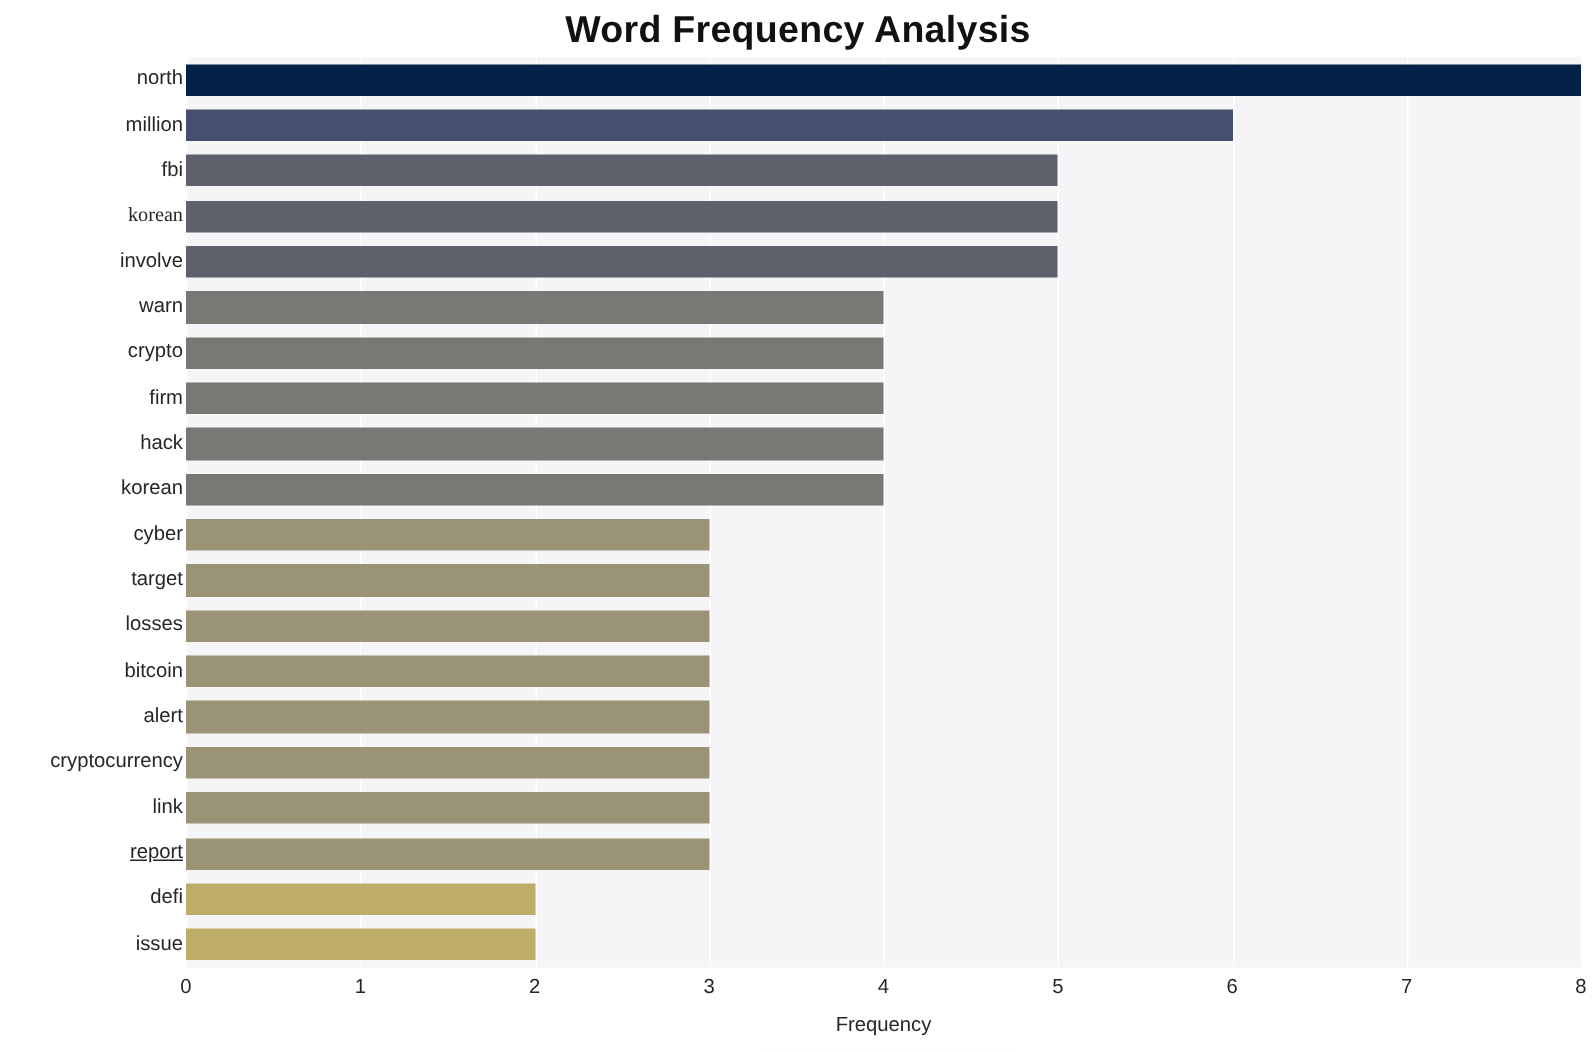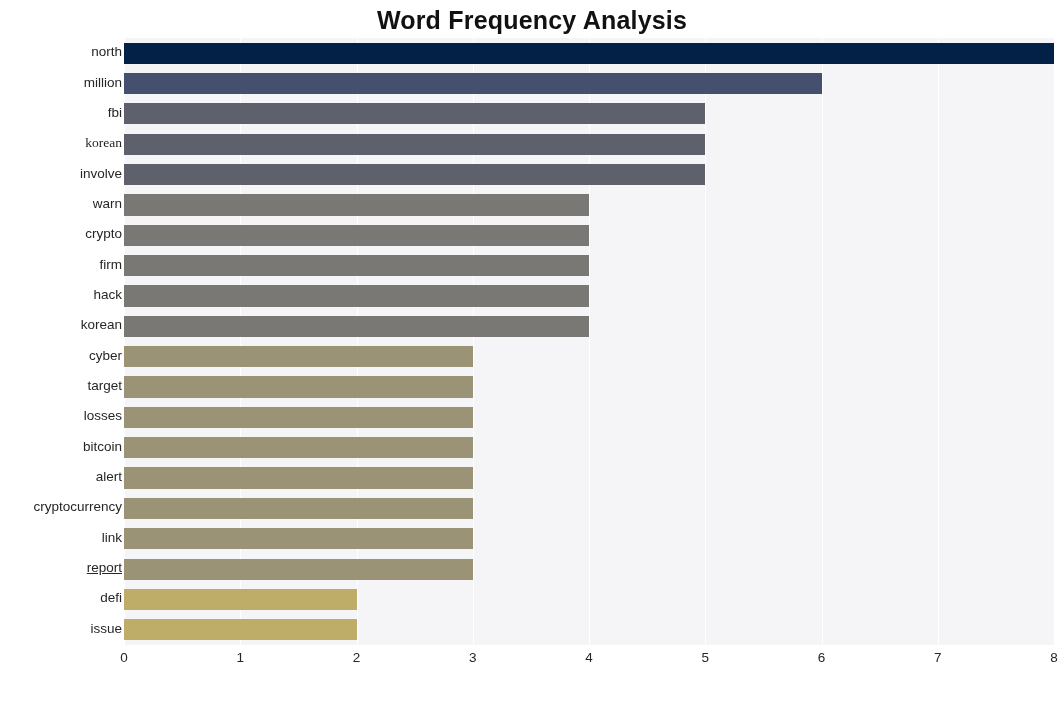--- a/index.html
+++ b/index.html
@@ -224,14 +224,15 @@
       <div class="xtick" style="left: 116.25px;">1</div>
       <div class="xtick" style="left: 232.5px;">2</div>
       <div class="xtick" style="left: 348.75px;">3</div>
       <div class="xtick" style="left: 465px;">4</div>
       <div class="xtick" style="left: 581.25px;">5</div>
       <div class="xtick" style="left: 697.5px;">6</div>
       <div class="xtick" style="left: 813.75px;">7</div>
       <div class="xtick" style="left: 930px;">8</div>
     </div>
 
+  <div class="xaxis-label">Frequency</div>
 
 </div>
 
 </body></html>

